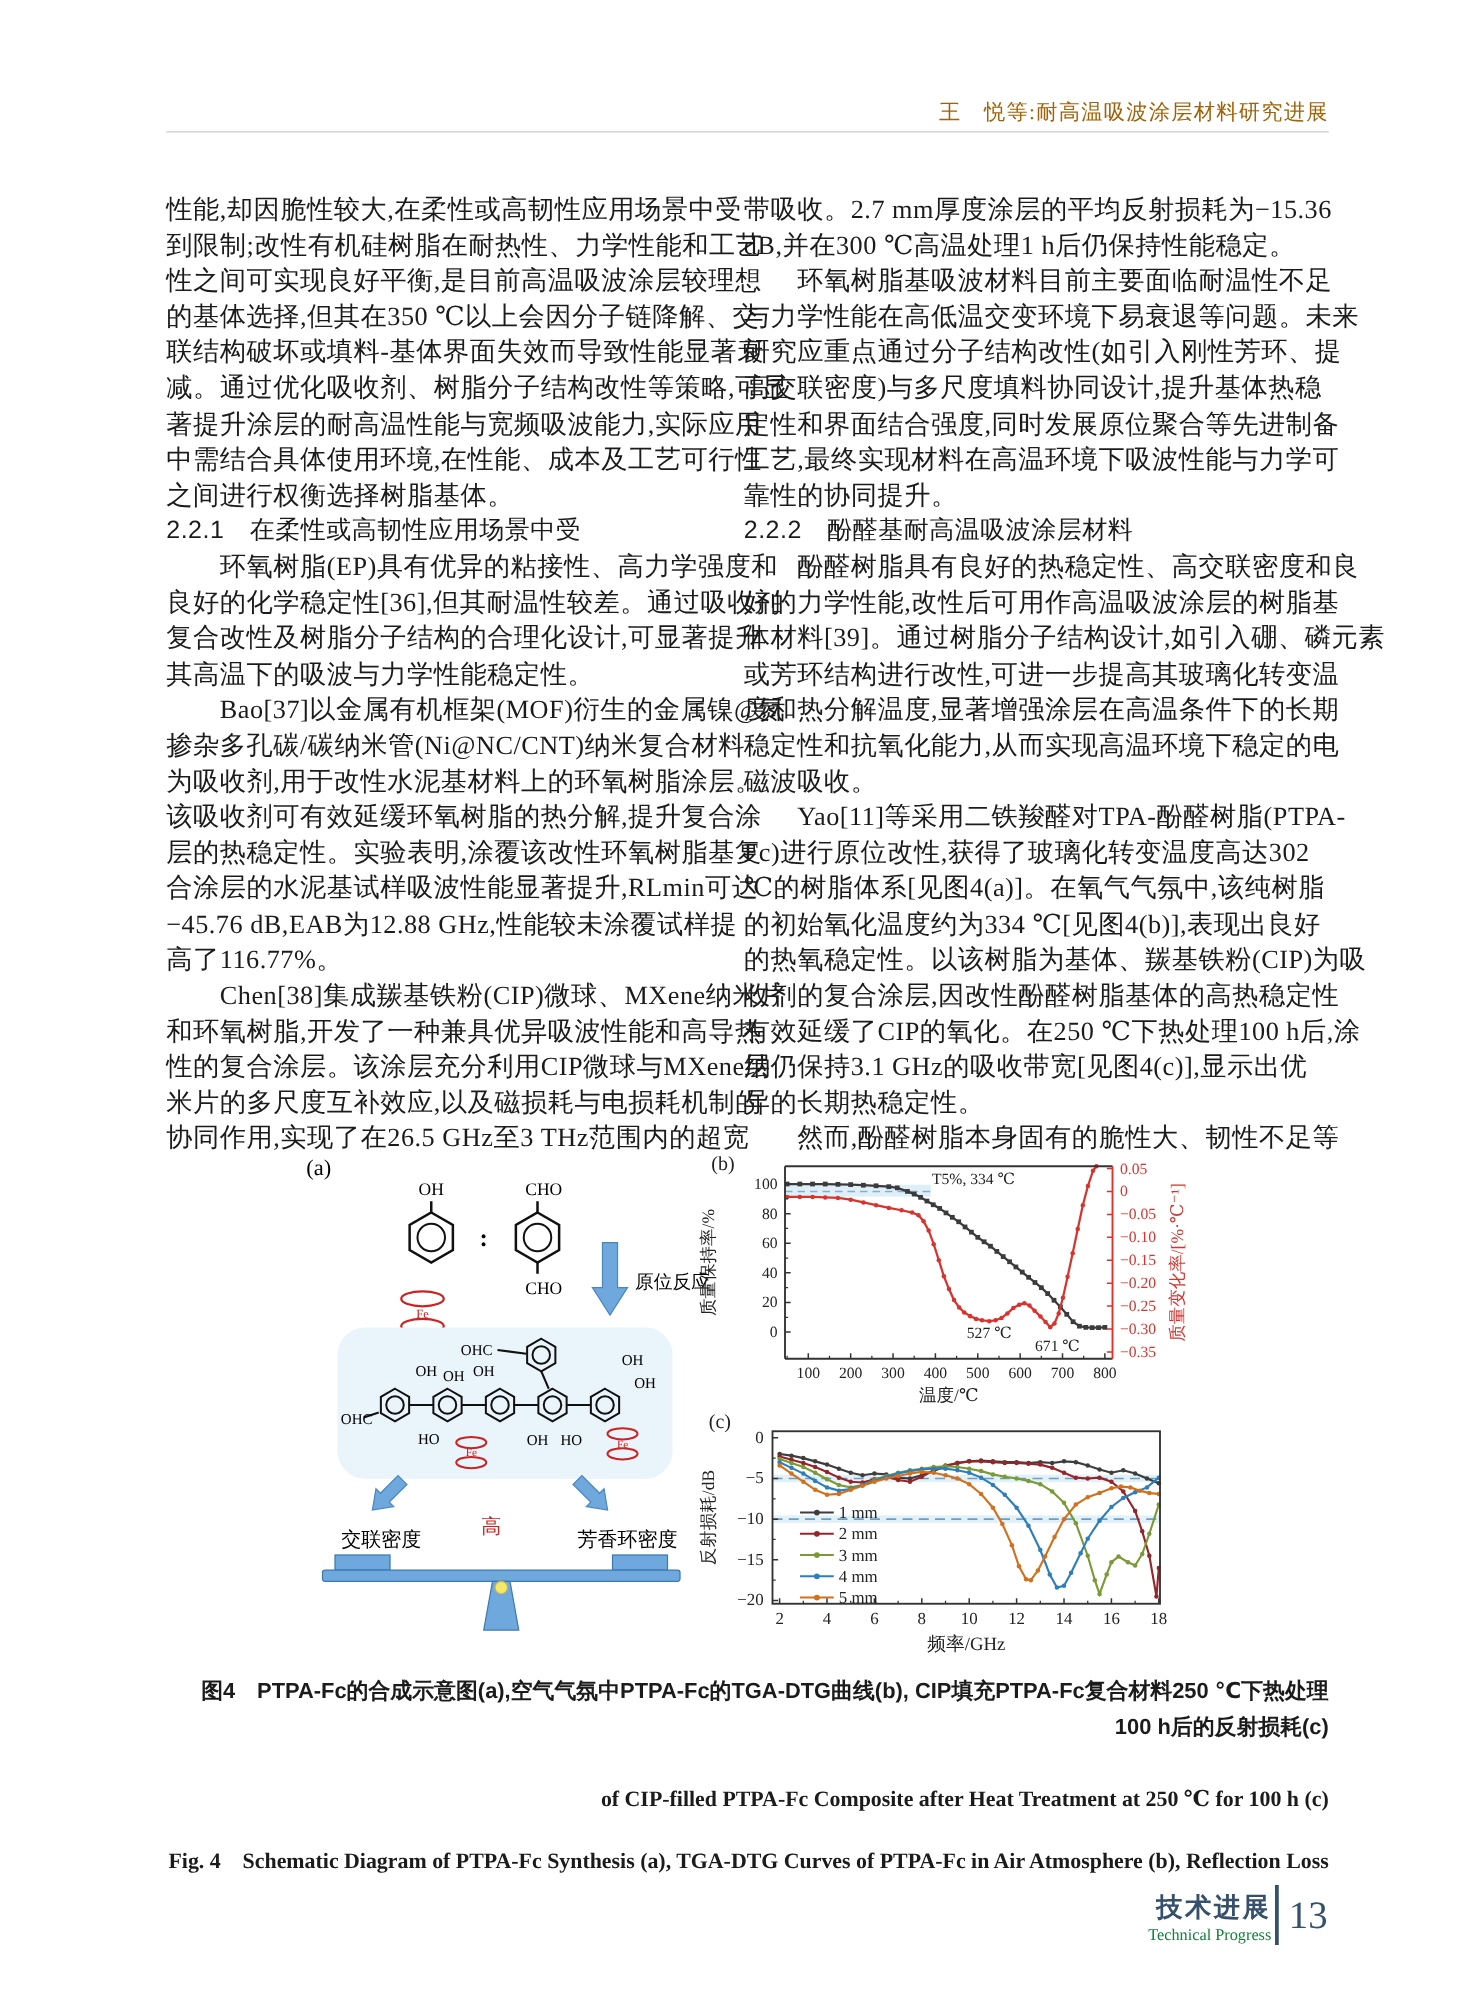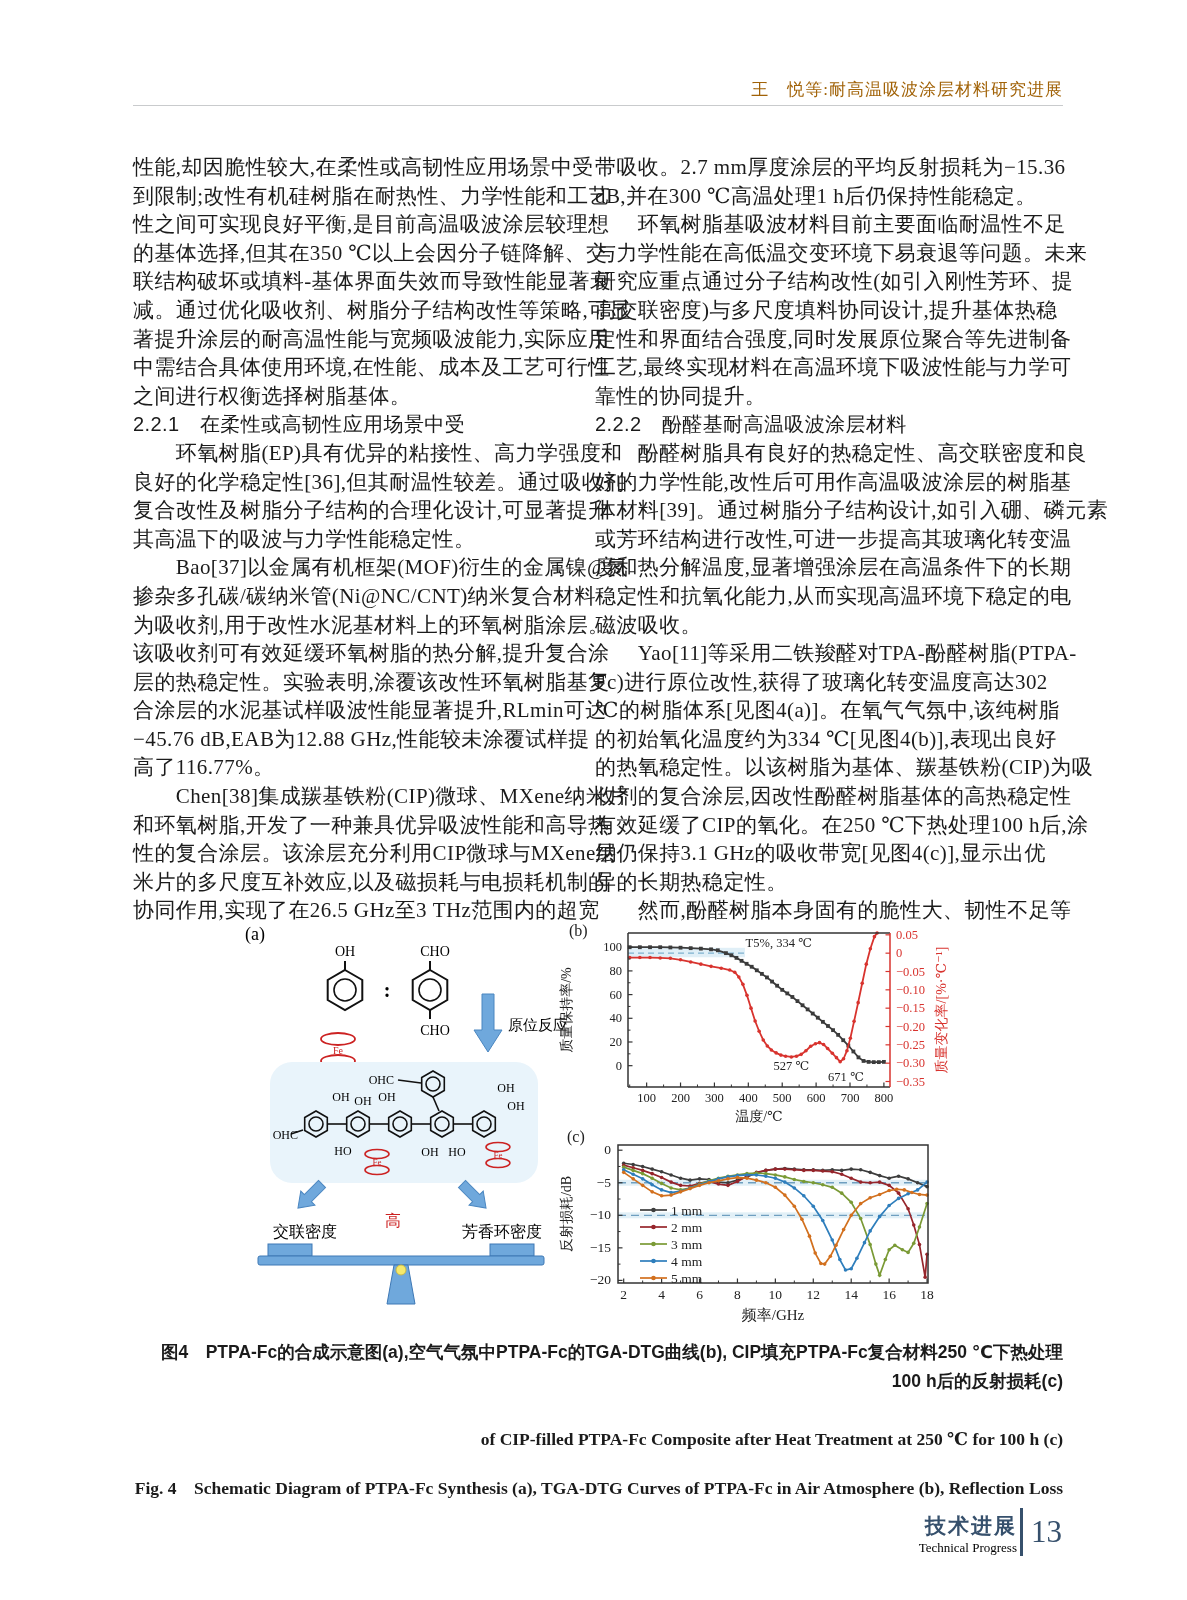--- a/index.html
+++ b/index.html
@@ -19,21 +19,21 @@
   .chart{position:absolute;}
   #chart-b{left:555px;top:908px;}
   #chart-c{left:555px;top:1120px;}
   .caption{position:absolute;left:133px;width:930px;text-align:right;font-weight:bold;}
   .caption-cn{font-family:"Liberation Sans","DejaVu Sans",sans-serif;font-size:17.5px;}
   #cap-cn1{top:1340px;} #cap-cn2{top:1369px;}
   .caption-en{font-family:"Liberation Serif","DejaVu Serif",serif;font-size:17.5px;}
   #cap-en1{top:1476px;} #cap-en2{top:1429px;}
   .footer-cn{position:absolute;top:1512px;right:170px;font-size:21px;font-weight:bold;color:#36506c;
         font-family:"Liberation Sans","DejaVu Sans",sans-serif;letter-spacing:2px;}
-  .footer-en{position:absolute;top:1540px;right:170px;font-size:13px;color:#000000;
+  .footer-en{position:absolute;top:1540px;right:170px;font-size:13px;color:#15803d;
         font-family:"Liberation Serif","DejaVu Serif",serif;}
   .footer-bar{position:absolute;left:1020px;top:1508px;width:3px;height:48px;background:#36506c;}
   .footer-page{position:absolute;left:1031px;top:1514px;font-size:31px;color:#36506c;
         font-family:"Liberation Serif","DejaVu Serif",serif;}
   svg text{font-family:"Liberation Serif","DejaVu Serif",serif;}
 </style>
 </head>
 <body>
 
 <div class="page">

